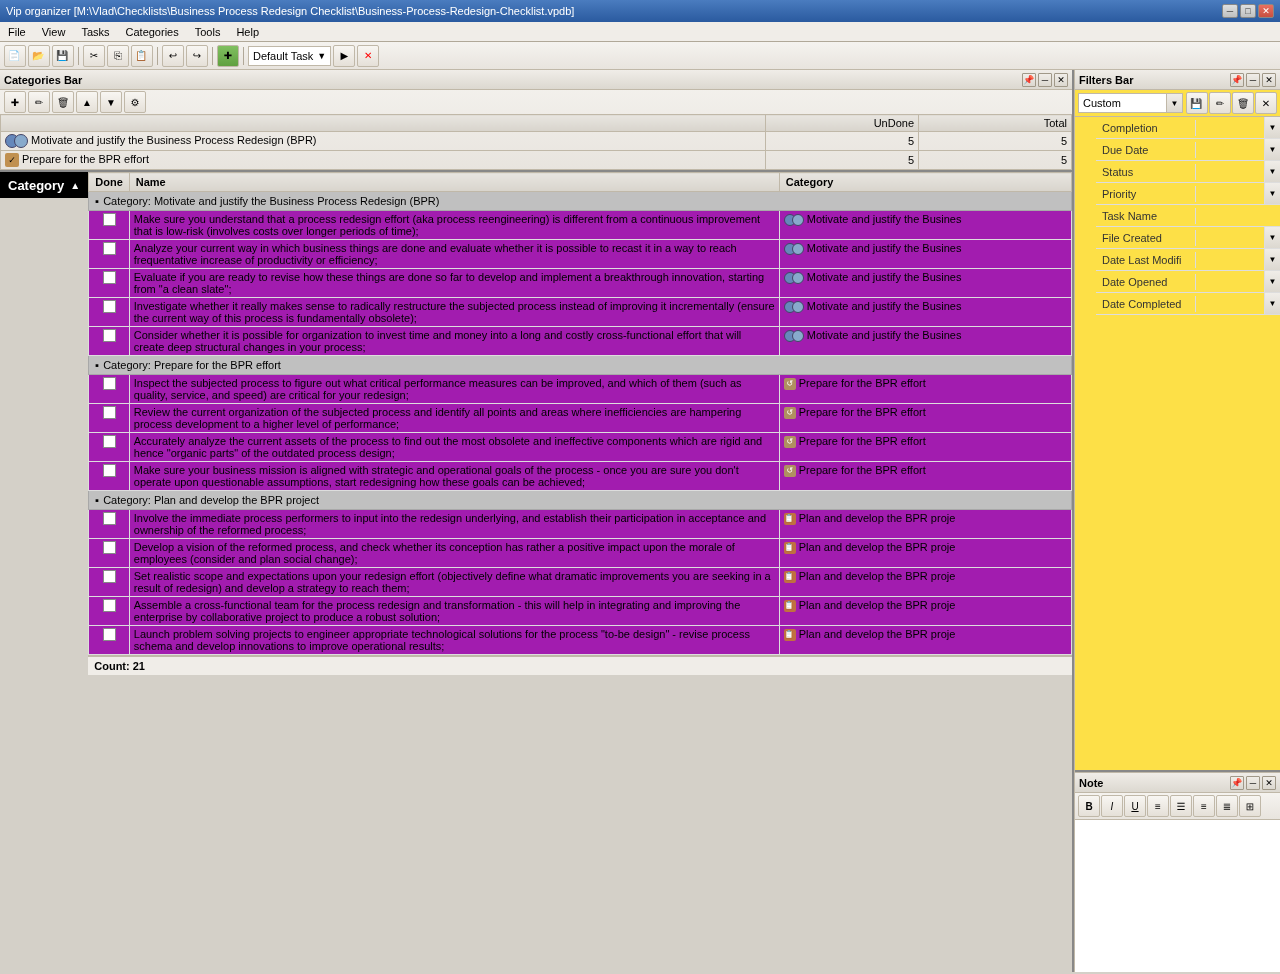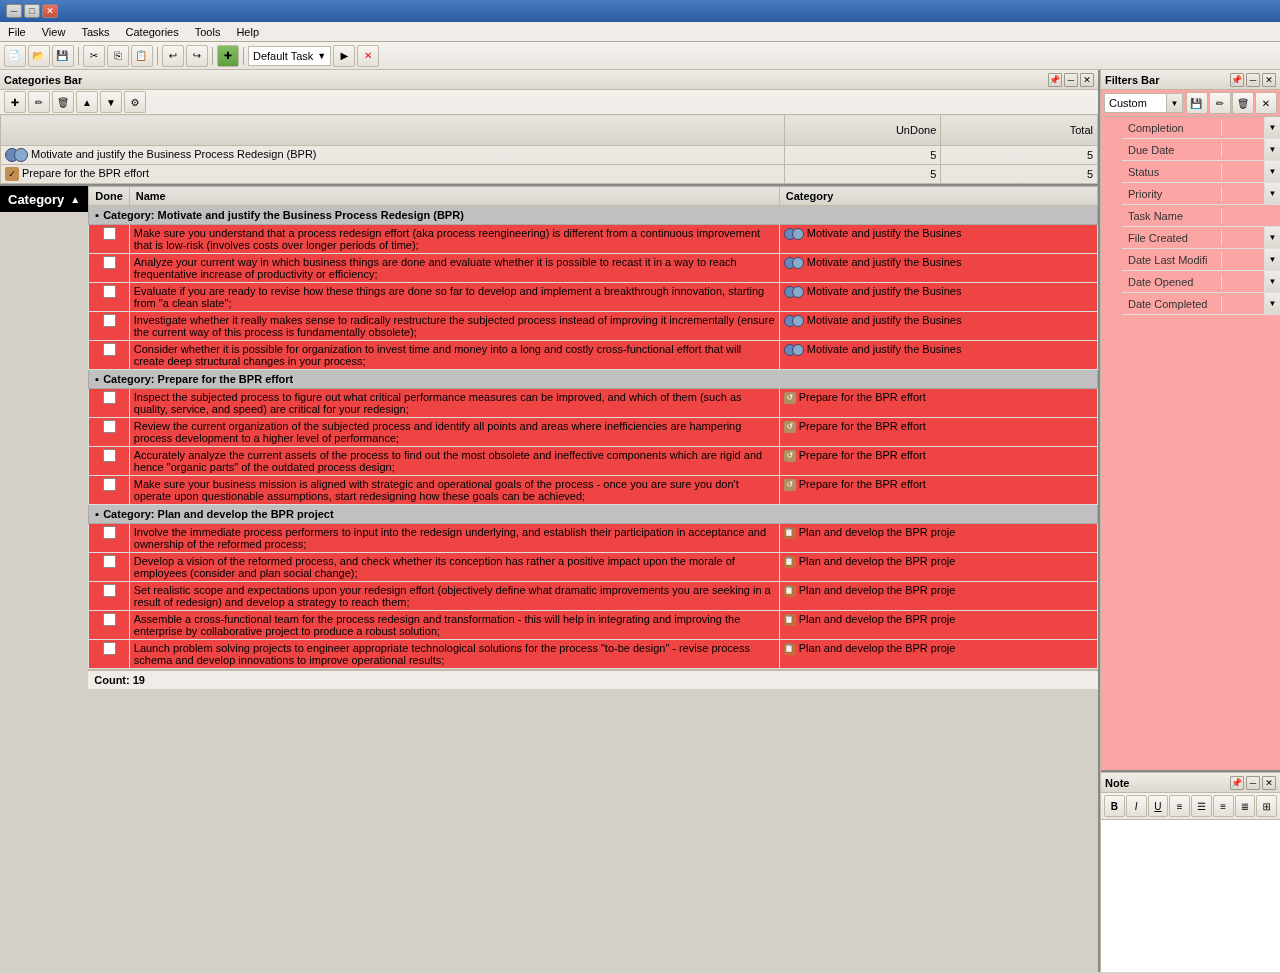--- a/index.html
+++ b/index.html
@@ -124,21 +124,21 @@
     }
     
     
     .cat-table {
       width: 100%;
       border-collapse: collapse;
     }
     .cat-table th {
       background: linear-gradient(to bottom, #e8e5e0, #d8d4cc);
       border: 1px solid #c0b8a8;
-      padding: 9px 4px;
+      padding: 2px 4px;
       text-align: right;
       font-size: 11px;
       font-weight: normal;
     }
     .cat-table td {
       border: 1px solid #c0b8a8;
       padding: 2px 4px;
       font-size: 11px;
     }
     .cat-row-selected { background: #c5d8f0 !important; }
@@ -184,44 +184,44 @@
     }
     .task-table td {
       border: 1px solid #ddd;
       padding: 2px 4px;
       font-size: 11px;
       vertical-align: top;
     }
     
     .category-header-row td {
       background: #c0c0c0;
-      font-weight: bold;
+      font-weight: normal;
       padding: 3px 6px;
       border: 1px solid #a8a8a8;
     }
     
-    .task-row td { background: #ef4444; }
+    .task-row td { background: #a21caf; }
     
     .checkbox {
       width: 13px; height: 13px;
       border: 1px solid #888;
       background: white;
       display: inline-block;
     }
     
     .done-cell { text-align: center; width: 30px; }
     .name-cell { }
     .category-cell { }
     
     
     .right-panel {
-      width: 180px;
+      width: 206px;
       display: flex;
       flex-direction: column;
-      background: #fca5a5;
+      background: #fde047;
       border-left: 1px solid #c0b8a8;
     }
     
     .filters-bar {
       flex: 1;
       border-bottom: 2px solid #888;
     }
     
     .filter-row {
       display: flex;
@@ -307,20 +307,21 @@
     
     
     ::-webkit-scrollbar { width: 12px; }
     ::-webkit-scrollbar-track { background: #f0ede8; }
     ::-webkit-scrollbar-thumb { background: #c0b8a8; border: 1px solid #a09888; }
   </style>
 </head>
 <body>
 
 <div class="title-bar">
+  <span>Vip organizer [M:\Vlad\Checklists\Business Process Redesign Checklist\Business-Process-Redesign-Checklist.vpdb]</span>
   <div class="title-bar-buttons">
     <div class="title-btn">─</div>
     <div class="title-btn">□</div>
     <div class="title-btn" style="background: linear-gradient(to bottom, #e87060, #c85040); color: white;">✕</div>
   </div>
 </div>
 
 <div class="menu-bar">
   <span class="menu-item">File</span>
   <span class="menu-item">View</span>
@@ -540,21 +541,21 @@
               <tr class="task-row">
       <td class="done-cell">
         <div class="checkbox" style="margin:0 auto;"></div>
       </td>
       <td class="name-cell">Launch problem solving projects to engineer appropriate technological solutions for the process "to-be design" - revise process schema and develop innovations to improve operational results;</td>
       <td class="category-cell"><span style="display:inline-block;width:12px;height:12px;background:#c07040;border-radius:2px;vertical-align:middle;margin-right:3px;font-size:8px;text-align:center;line-height:12px;color:white;">📋</span>Plan and develop the BPR proje</td>
     </tr>
             </tbody>
         </table>
         <div style="background:#f0ede8; border-top:2px solid #c0b8a8; padding:3px 6px; font-size:11px; font-weight:bold;">
-          <span>Count: 19</span>
+          <span>Count: 21</span>
         </div>
       </div>
     </div>
 
   </div>
 
   <div class="right-panel">
 
     <div class="filters-bar">
       <div class="bar-header">

